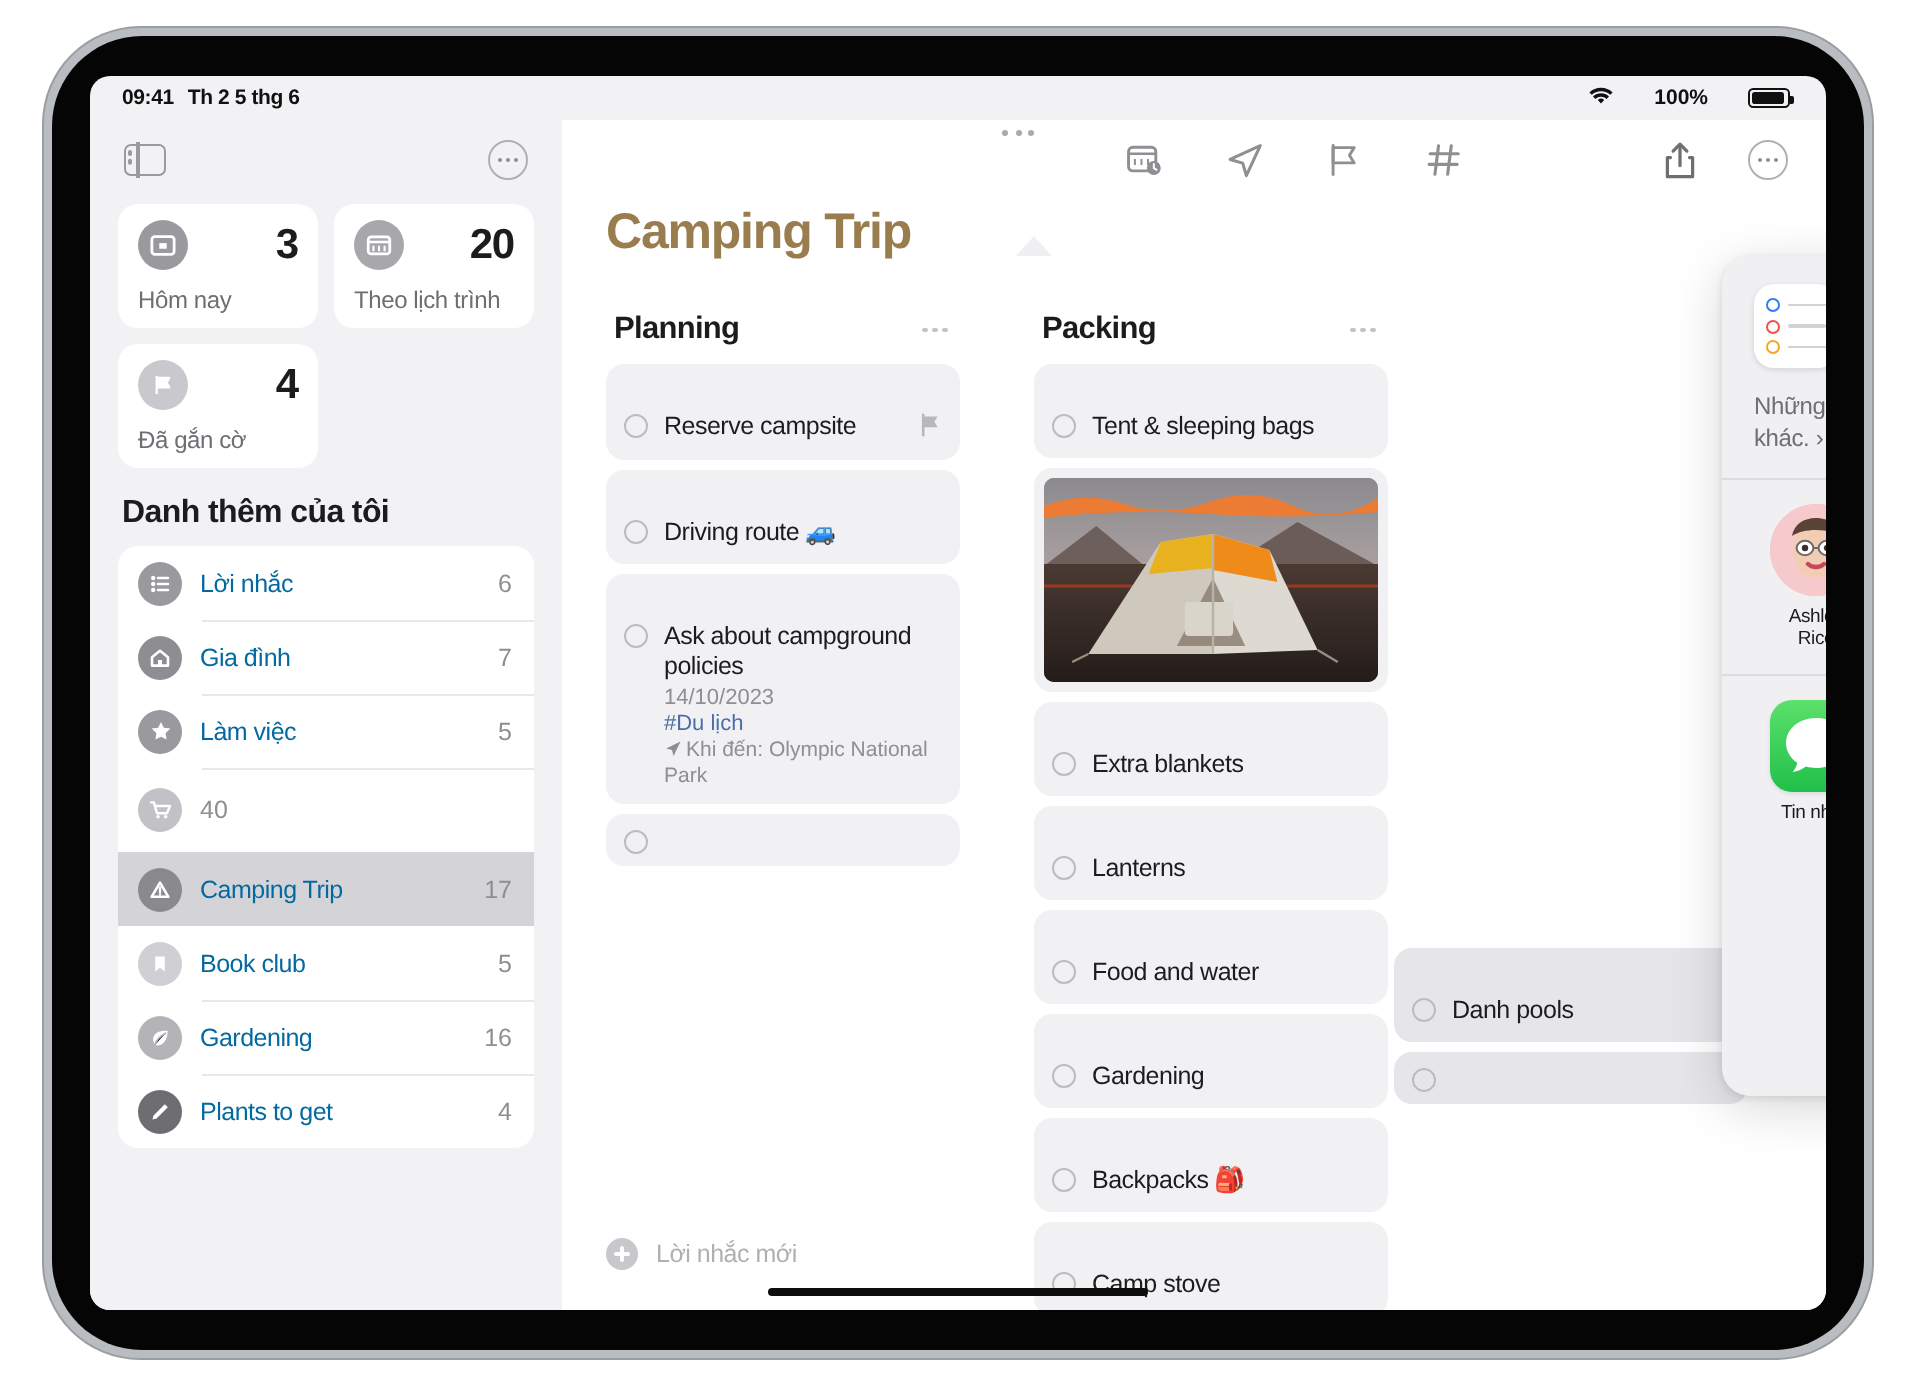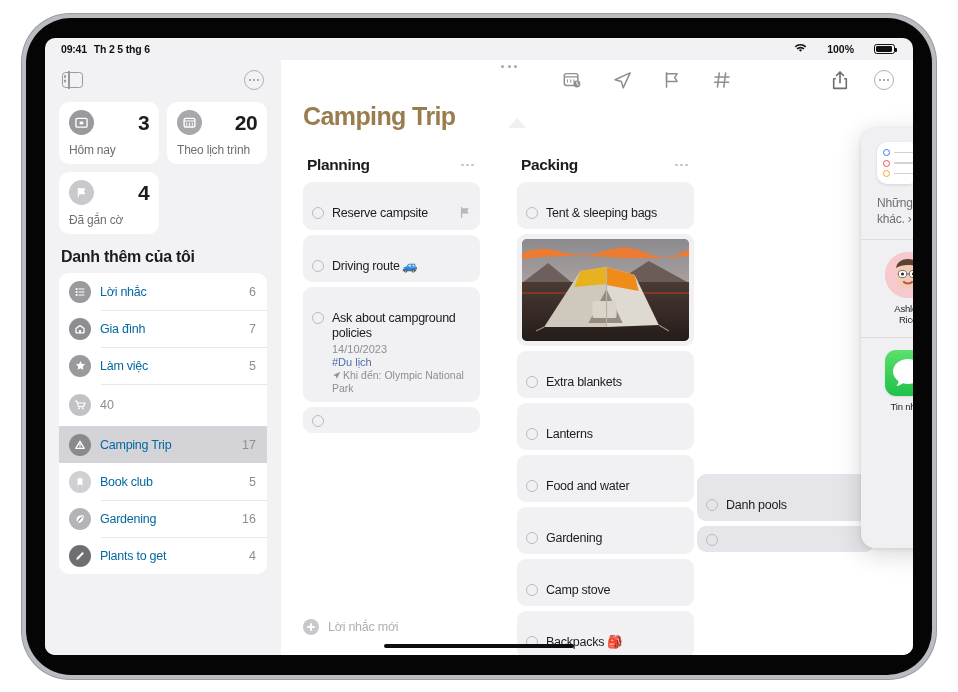--- a/index.html
+++ b/index.html
@@ -585,25 +585,25 @@
           <div class="task">
             <div class="bubble"></div>
             <div class="task-label">Food and water</div>
           </div>
           <div class="task">
             <div class="bubble"></div>
             <div class="task-label">Gardening</div>
           </div>
           <div class="task">
             <div class="bubble"></div>
+            <div class="task-label">Backpacks 🎒</div>
+          </div>
+          <div class="task">
+            <div class="bubble"></div>
             <div class="task-label">Camp stove</div>
-          </div>
-          <div class="task">
-            <div class="bubble"></div>
-            <div class="task-label">Backpacks 🎒</div>
           </div>
           <div class="task empty">
             <div class="bubble"></div>
             <div class="task-label"></div>
           </div>
         </div>
 
         <div class="col" style="left:416px; top:0;">
           <div class="hidden-text" style="left:196px; top:88px; color:#1c1c1e;">wea</div>
           <div style="position:absolute; top:318px; width:177px;">

